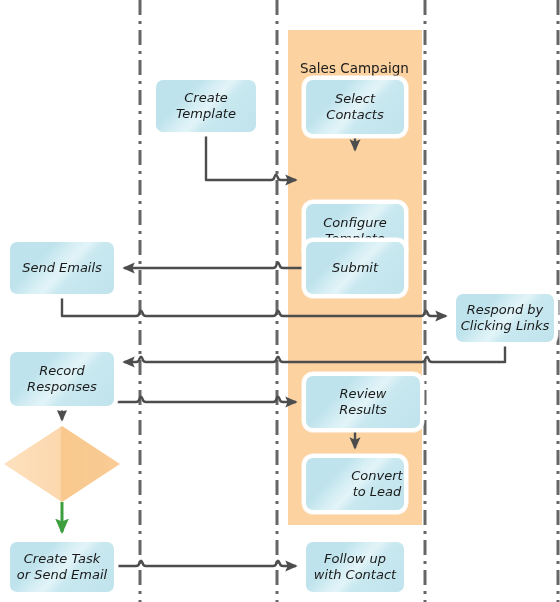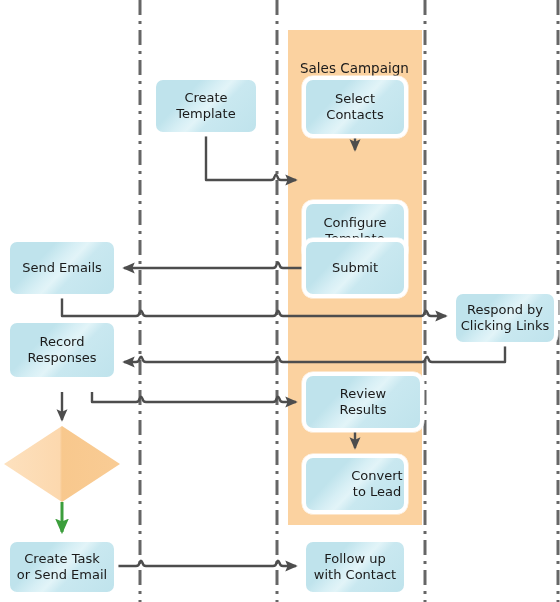--- a/index.html
+++ b/index.html
@@ -52,20 +52,21 @@
     border: 4px solid #ffffff;
     background:
       linear-gradient(133deg,
         #bfe3ec 0%,
         #bfe3ec 30%,
         #d7eff5 44%,
         #e2f4f8 52%,
         #c9e8f0 62%,
         #bfe3ec 100%);
     box-shadow: 0 0 0 0.5px rgba(255,255,255,0.9);
+    font-style: italic;
   }
   .node.diamond-label {
     background: none;
     border: none;
   }
   .lane-title {
     position: absolute;
     color: #1a1a1a;
     font-size: 13.5px;
     pointer-events: auto;
@@ -166,21 +167,21 @@
     <div class="node box" style="left:302px; top:156px; width:106px; height:62px;margin-top:44px;">Configure
 Template</div>
 
     <div class="node box" style="left:302px; top:238px; width:106px; height:60px;">Submit</div>
 
     <div class="node box" style="left:6px; top:238px; width:112px; height:60px;">Send Emails</div>
 
     <div class="node box" style="left:452px; top:290px; width:106px; height:56px;">Respond by
 Clicking Links</div>
 
-    <div class="node box" style="left:6px; top:319px; width:112px; height:62px;">Record
+    <div class="node box" style="left:6px; top:348px; width:112px; height:62px;">Record
 Responses</div>
 
     <div class="node box" style="left:302px; top:372px; width:122px; height:60px;">Review
 Results</div>
 
     <div class="node box" style="left:302px; top:454px; width:106px; height:60px;padding-left:44px;">Convert
 to Lead</div>
 
 
     <div class="node box" style="left:6px; top:538px; width:112px; height:58px;">Create Task

